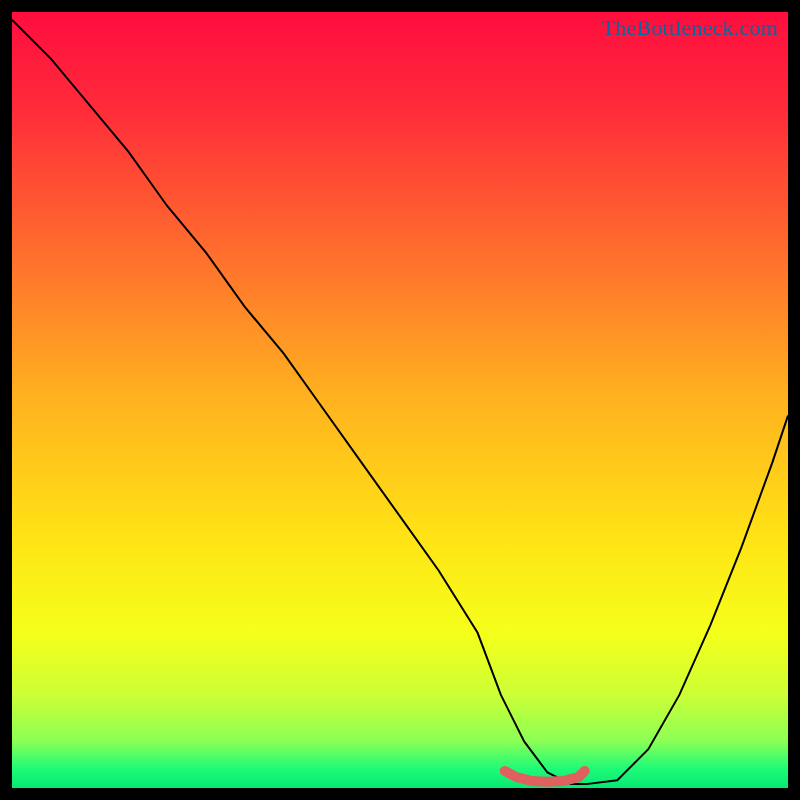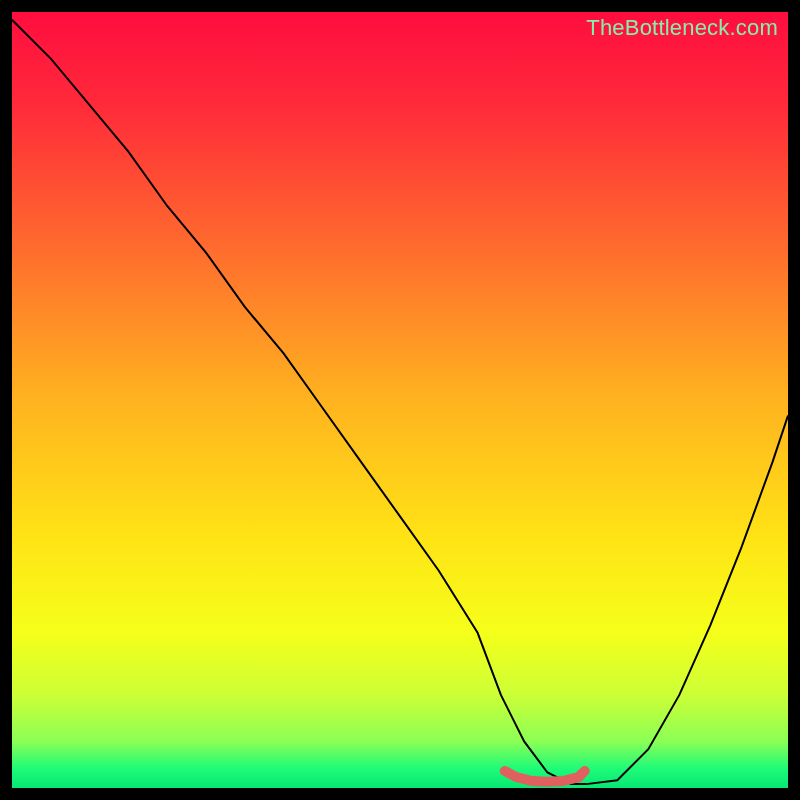--- a/index.html
+++ b/index.html
@@ -30,24 +30,24 @@
     position: absolute;
     left: 0;
     top: 0;
     width: 100%;
     height: 100%;
   }
   .watermark {
     position: absolute;
     top: 3px;
     right: 10px;
-    font-family: Liberation Sans, sans-serif;
+    font-family: Liberation Serif, serif;
     font-size: 22px;
     font-weight: 500;
-    color: #86efac;
+    color: #0369a1;
     letter-spacing: 0.2px;
     z-index: 10;
     text-align: right;
   }
   svg.curve {
     position: absolute;
     left: 0;
     top: 0;
     width: 100%;
     height: 100%;

